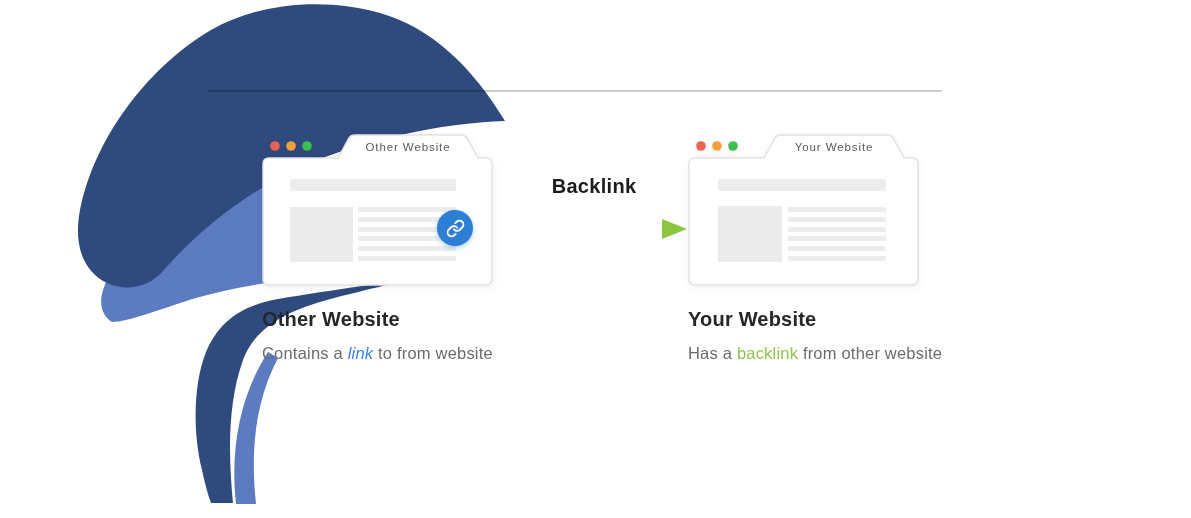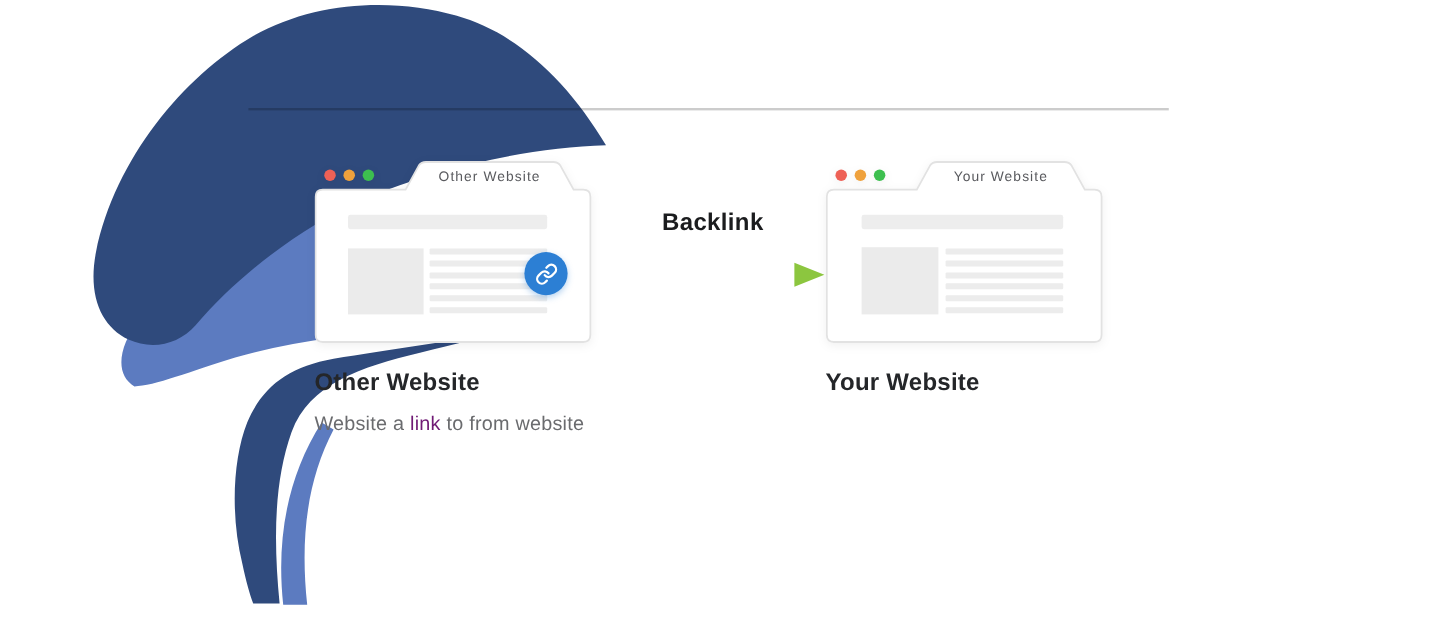--- a/index.html
+++ b/index.html
@@ -2,21 +2,20 @@
 <html><head>
 <meta charset="utf-8">
 <style>
   html,body{margin:0;padding:0;background:#ffffff;}
   .stage{
     position:relative;
     width:942px;height:518px;
     overflow:hidden;
     background:#ffffff;
     font-family:"Liberation Sans", sans-serif;
-    padding-left:32px;
   }
   .bg-swirl{position:absolute;left:0;top:0;}
   .hline{
     position:absolute;left:207px;top:90px;width:786px;height:1.5px;
     background:rgba(0,0,0,0.20);
   }
   .win{position:absolute;width:232px;height:153px;}
   .win-left{left:262px;top:134px;}
   .win-right{left:688px;top:134px;}
   .win svg.frame{position:absolute;left:0;top:0;filter:drop-shadow(0 2px 4px rgba(0,0,0,0.06));}
@@ -46,21 +45,21 @@
   .arrow{position:absolute;left:494px;top:216px;}
   .caption-block{position:absolute;width:300px;}
   .cap-left{left:262px;top:308px;}
   .cap-right{left:688px;top:308px;}
   .heading{
     font-size:20px;font-weight:700;color:#242629;letter-spacing:0.2px;margin:0 0 13px 0;
   }
   .subtext{
     font-size:16.5px;color:#6a6b6e;letter-spacing:0.2px;margin:0;
   }
-  .kw-blue{color:#701a75;cursor:pointer;}
+  .kw-blue{color:#3b82f6;cursor:pointer;font-style:italic;}
   .kw-green{color:#8FC34F;}
 </style>
 </head>
 <body>
 
 <div class="stage">
 
   <svg class="bg-swirl" width="1191" height="518" viewBox="0 0 1191 518" aria-hidden="true">
 
     <path fill="#5C7BC0" d="M112 322 C96 312 98 290 116 266 C140 234 176 202 214 186 C254 169 306 160 364 167 C424 174 452 200 446 232 C441 260 398 268 348 273 C298 278 240 285 196 298 C160 309 128 322 112 322 Z"></path>
@@ -127,20 +126,21 @@
         <stop offset="0" stop-color="#3A7BD5"></stop>
         <stop offset="1" stop-color="#8CC63F"></stop>
       </linearGradient>
     </defs>
     <line x1="3" y1="13" x2="170" y2="13" stroke="url(#ag)" stroke-width="4.5"></line>
     <polygon points="168,3 193,13 168,23" fill="#8CC63F"></polygon>
   </svg>
 
   <div class="caption-block cap-left">
     <p class="heading">Other Website</p>
-    <p class="subtext"><span>Website a </span><span class="kw-blue">link</span><span> to from website</span></p>
+    <p class="subtext"><span>Contains a </span><span class="kw-blue">link</span><span> to from website</span></p>
   </div>
 
   <div class="caption-block cap-right">
     <p class="heading">Your Website</p>
+    <p class="subtext"><span>Has a </span><span class="kw-green">backlink</span><span> from other website</span></p>
   </div>
 
 </div>
 
 </body></html>

